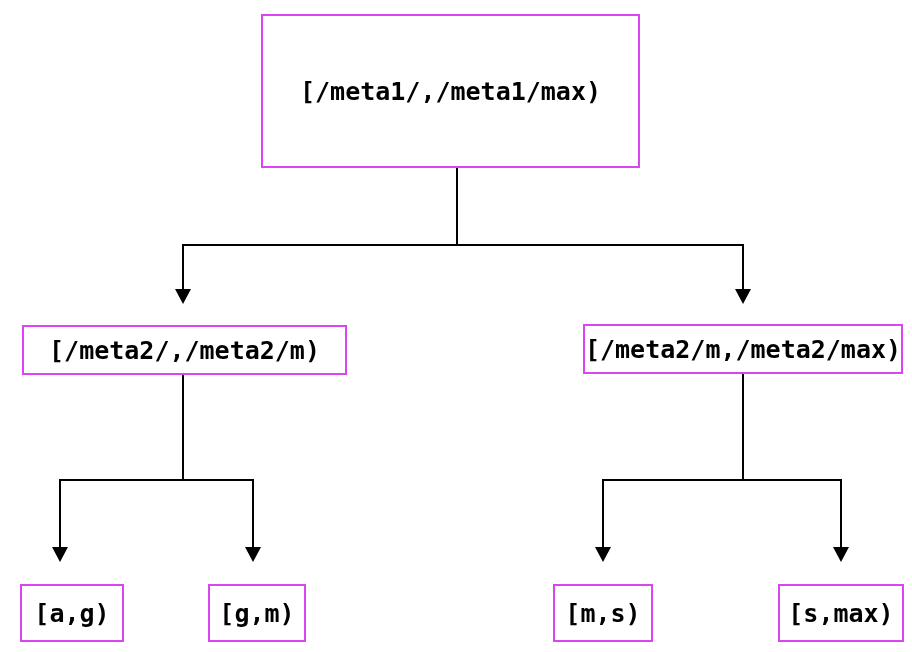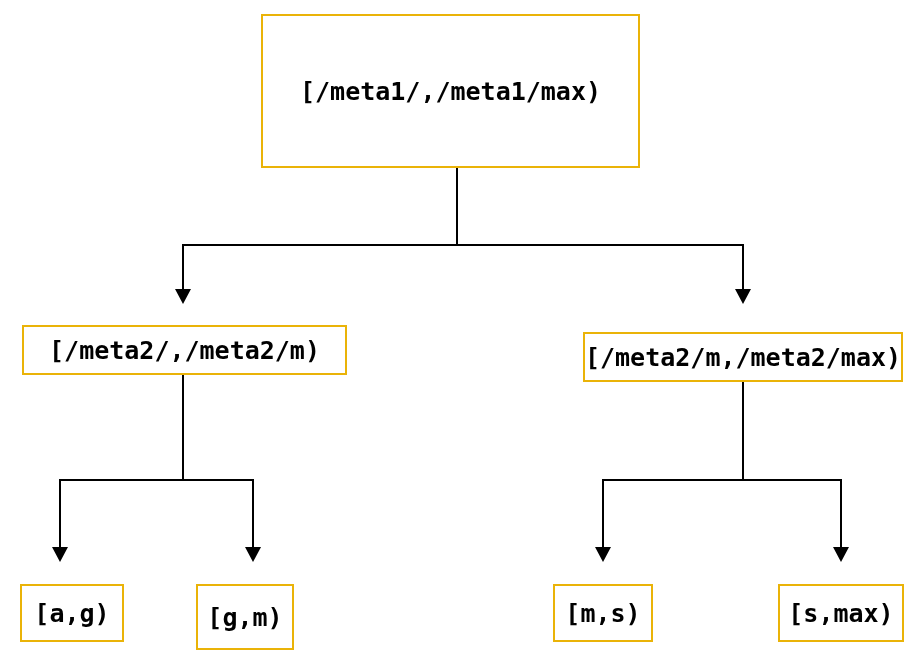--- a/index.html
+++ b/index.html
@@ -12,34 +12,34 @@
     width: 912px;
     height: 652px;
     background: #ffffff;
     overflow: hidden;
     font-family: "DejaVu Sans Mono", "Liberation Mono", monospace;
   }
   .node {
     position: absolute;
     box-sizing: border-box;
     background: #ffffff;
-    border: 2px solid #eab308;
+    border: 2px solid #d946ef;
     color: #000000;
     display: flex;
     align-items: center;
     justify-content: center;
     font-size: 25px;
     font-weight: bold;
     white-space: nowrap;
   }
   .n-root { left: 261px; top: 14px;  width: 379px; height: 154px; }
   .n-l    { left: 22px;  top: 325px; width: 325px; height: 50px;  }
-  .n-r    { left: 583px; top: 332px; width: 320px; height: 50px;  }
+  .n-r    { left: 583px; top: 324px; width: 320px; height: 50px;  }
   .n-ag   { left: 20px;   top: 584px; width: 104px; height: 58px;  }
-  .n-gm   { left: 196px; top: 584px; width: 98px;  height: 66px; text-align: right;  }
+  .n-gm   { left: 208px; top: 584px; width: 98px;  height: 58px; text-align: right;  }
   .n-ms   { left: 553px; top: 584px; width: 100px; height: 58px;  }
   .n-smax { left: 778px; top: 584px; width: 126px; height: 58px;  }
 
   .line {
     position: absolute;
     background: #000000;
   }
   
   .e1-stem { left: 456px; top: 168px; width: 2px;   height: 78px; }
   .e1-bar  { left: 182px; top: 244px; width: 562px; height: 2px;  }

